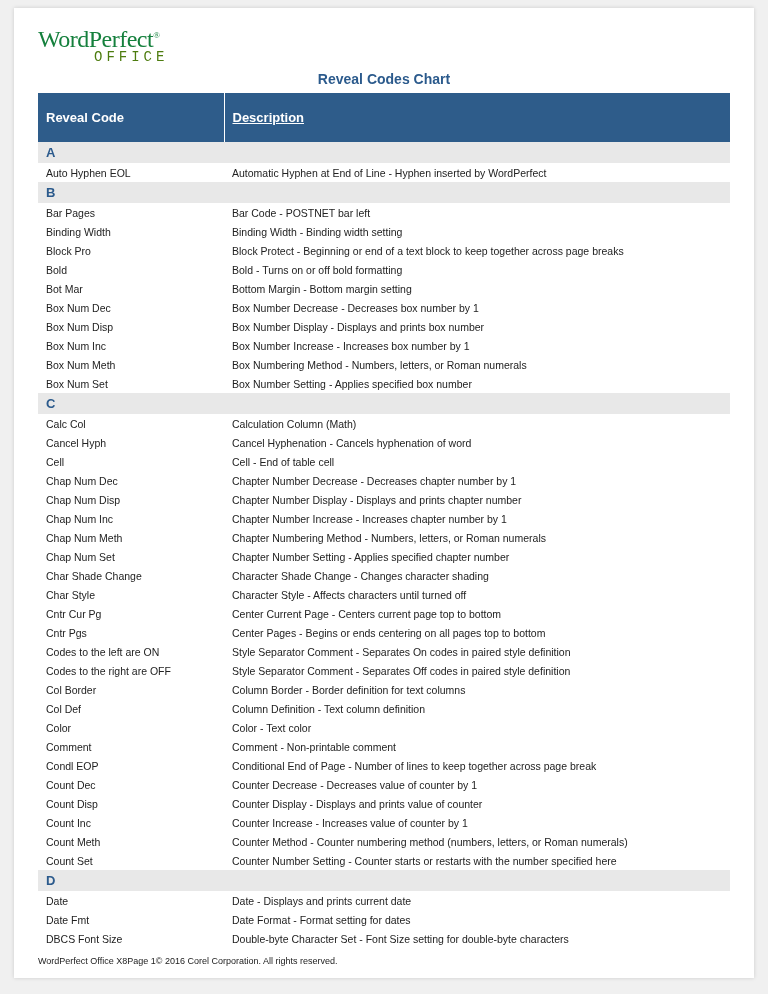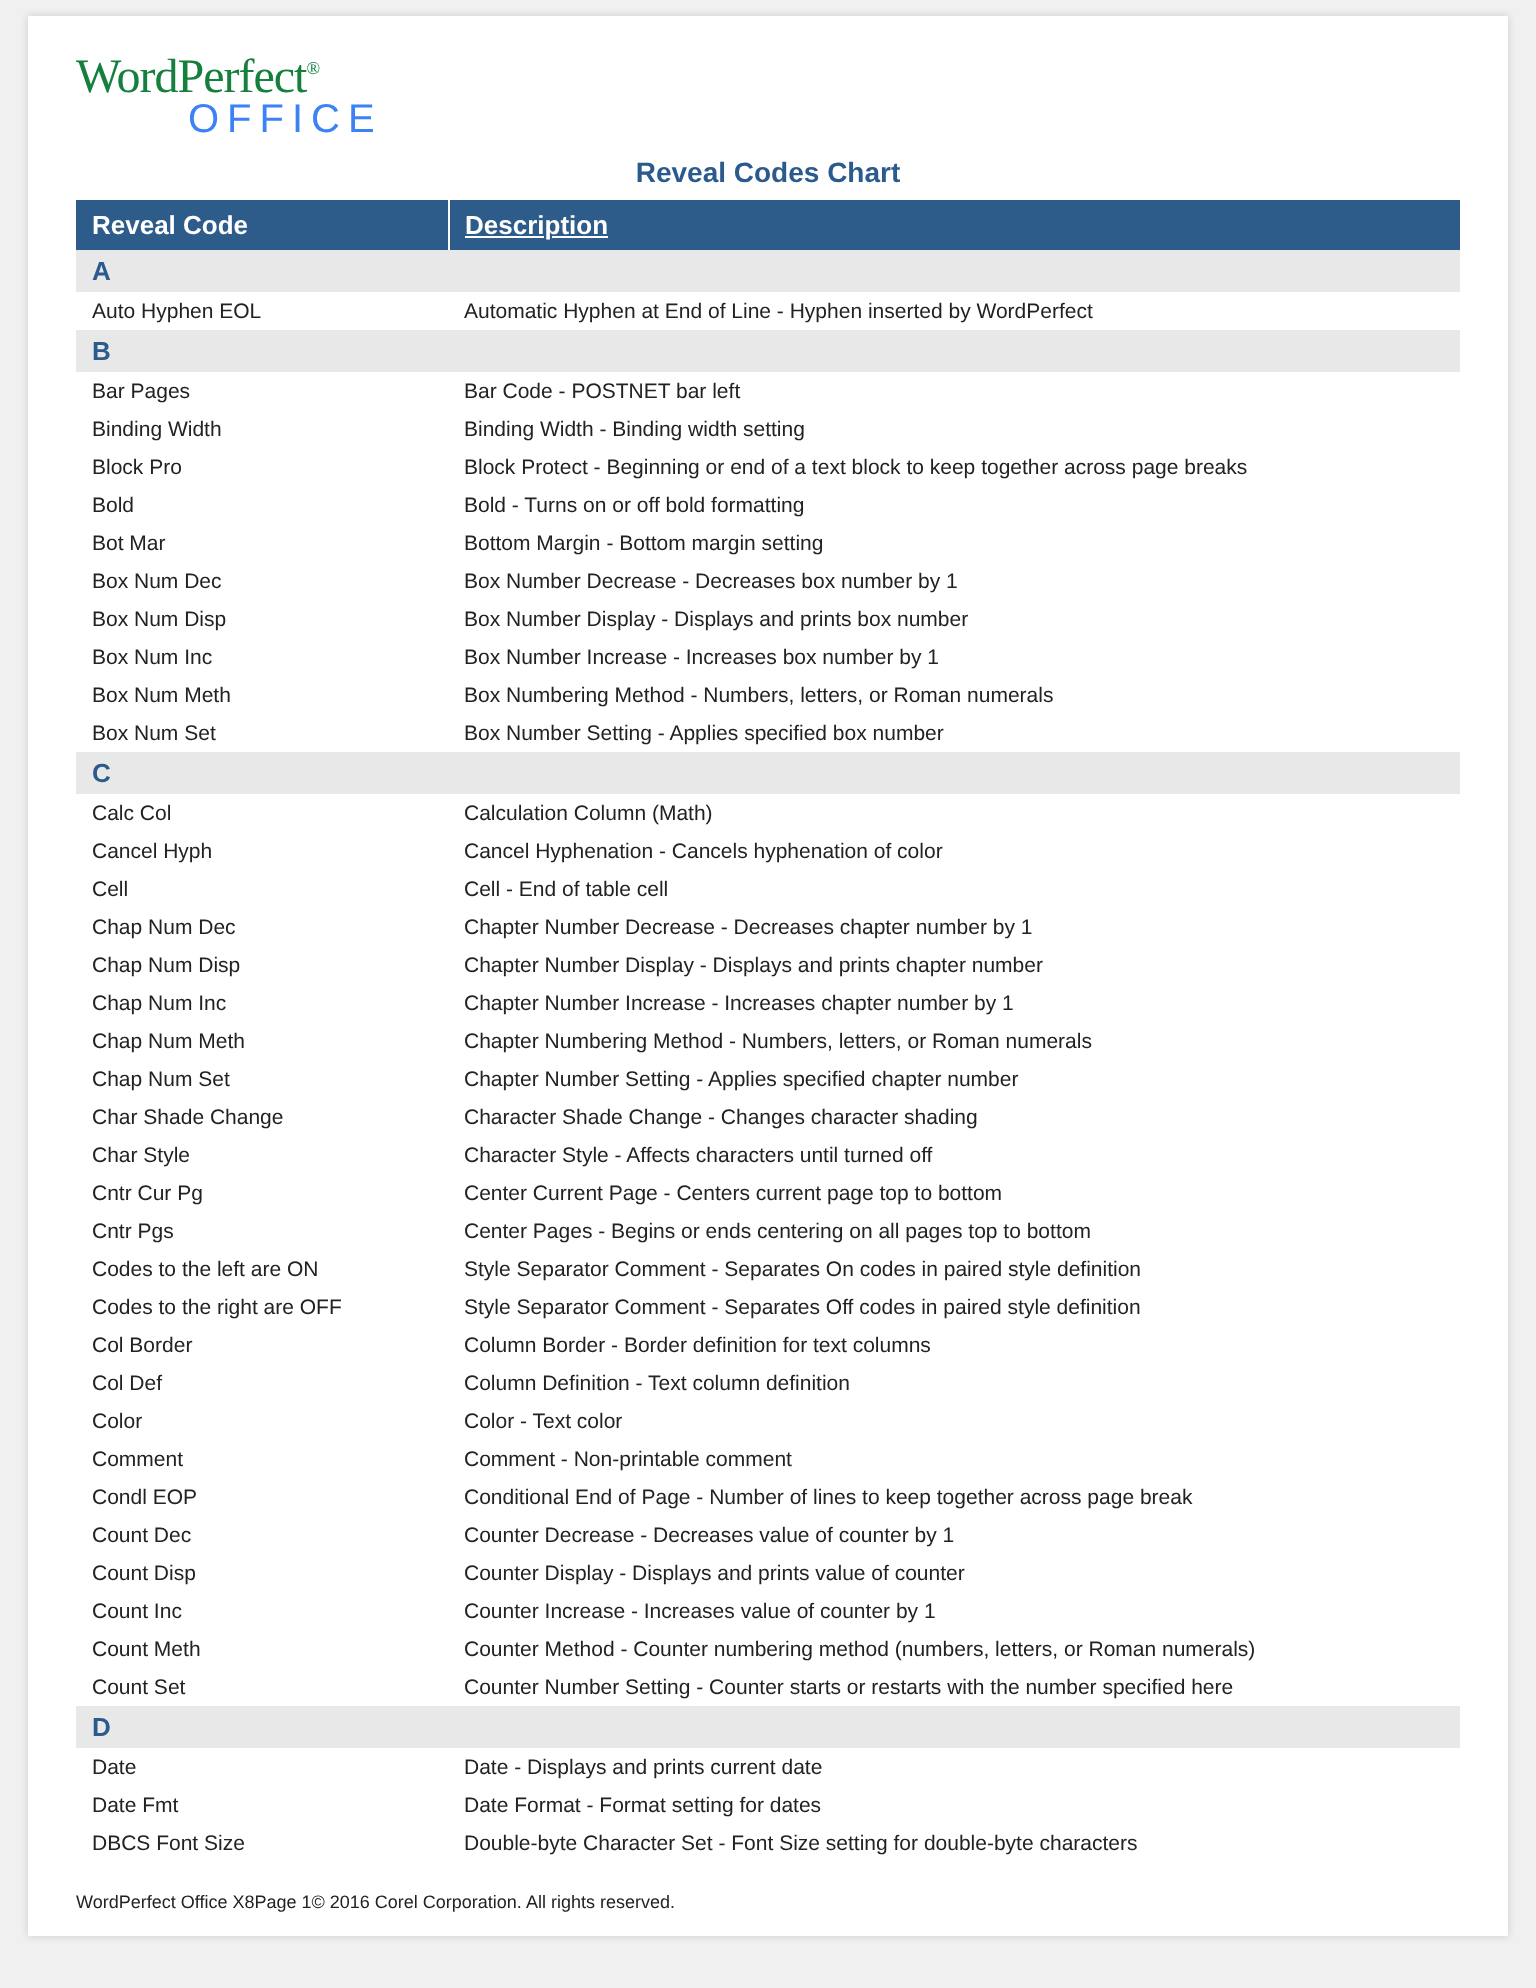--- a/index.html
+++ b/index.html
@@ -21,42 +21,42 @@
   }
   .logo { margin-bottom: 6px; }
   .logo .wp {
     font-family: Georgia, "Times New Roman", serif;
     font-size: 24px;
     color: #15803d;
     letter-spacing: -0.5px;
   }
   .logo .reg { font-size: 9px; vertical-align: super; }
   .logo .office {
-    font-family: Liberation Sans, sans-serif;
-    font-size: 20px;
+    font-family: Liberation Mono, monospace;
+    font-size: 14px;
     letter-spacing: 4px;
-    color: #3b82f6;
+    color: #4d7c0f;
     margin-left: 56px;
     margin-top: -4px;
   }
   .title {
     text-align: center;
     color: #2b5a8c;
     font-weight: 700;
     font-size: 14px;
     margin: 4px 0 6px 0;
   }
   table { width: 100%; border-collapse: collapse; }
   thead th {
     background: #2e5c8a;
     color: #fff;
     text-align: left;
     font-weight: 700;
     font-size: 13px;
-    padding: 5px 8px;
+    padding: 17px 8px;
     border-right: 1px solid #fff;
   }
   thead th:last-child { border-right: none; text-decoration: underline; }
   th.col-code { width: 186px; }
   tr.section td {
     background: #e8e8e8;
     color: #2b5a8c;
     font-weight: 700;
     font-size: 13px;
     padding: 3px 8px;
@@ -152,21 +152,21 @@
         </tr>
         <tr class="section">
           <td colspan="2">C</td>
         </tr>
         <tr class="data">
           <td>Calc Col</td>
           <td>Calculation Column (Math)</td>
         </tr>
         <tr class="data">
           <td>Cancel Hyph</td>
-          <td>Cancel Hyphenation - Cancels hyphenation of color</td>
+          <td>Cancel Hyphenation - Cancels hyphenation of word</td>
         </tr>
         <tr class="data">
           <td>Cell</td>
           <td>Cell - End of table cell</td>
         </tr>
         <tr class="data">
           <td>Chap Num Dec</td>
           <td>Chapter Number Decrease - Decreases chapter number by 1</td>
         </tr>
         <tr class="data">

